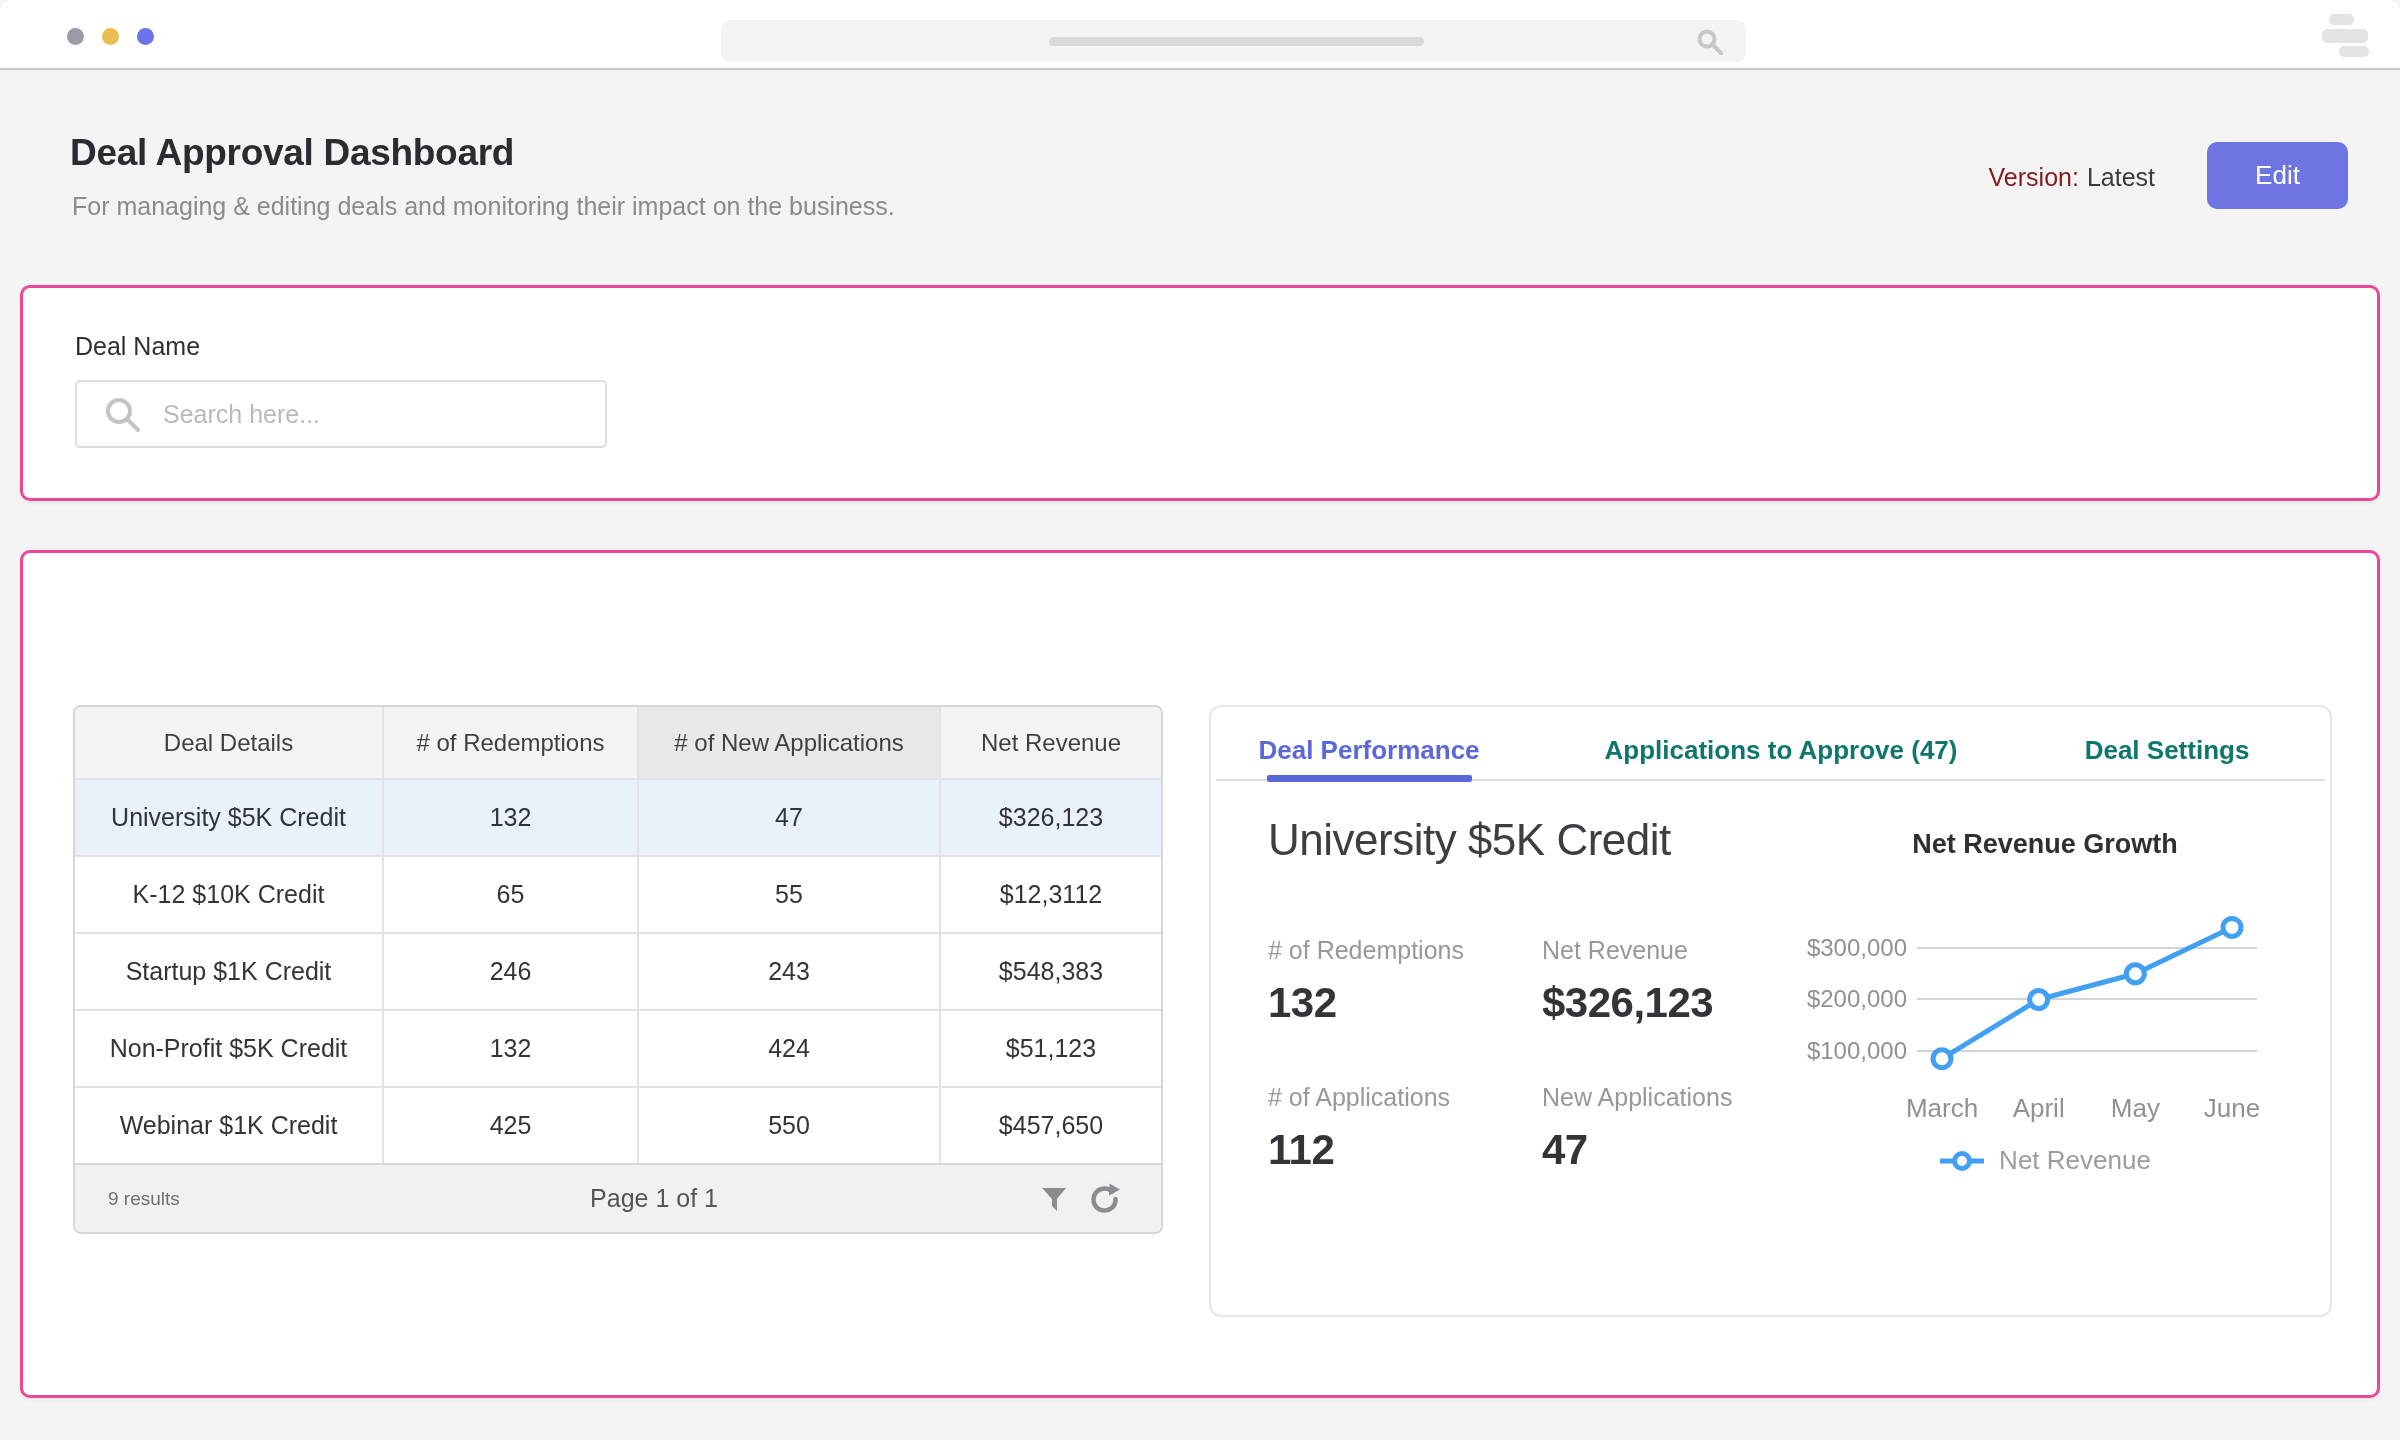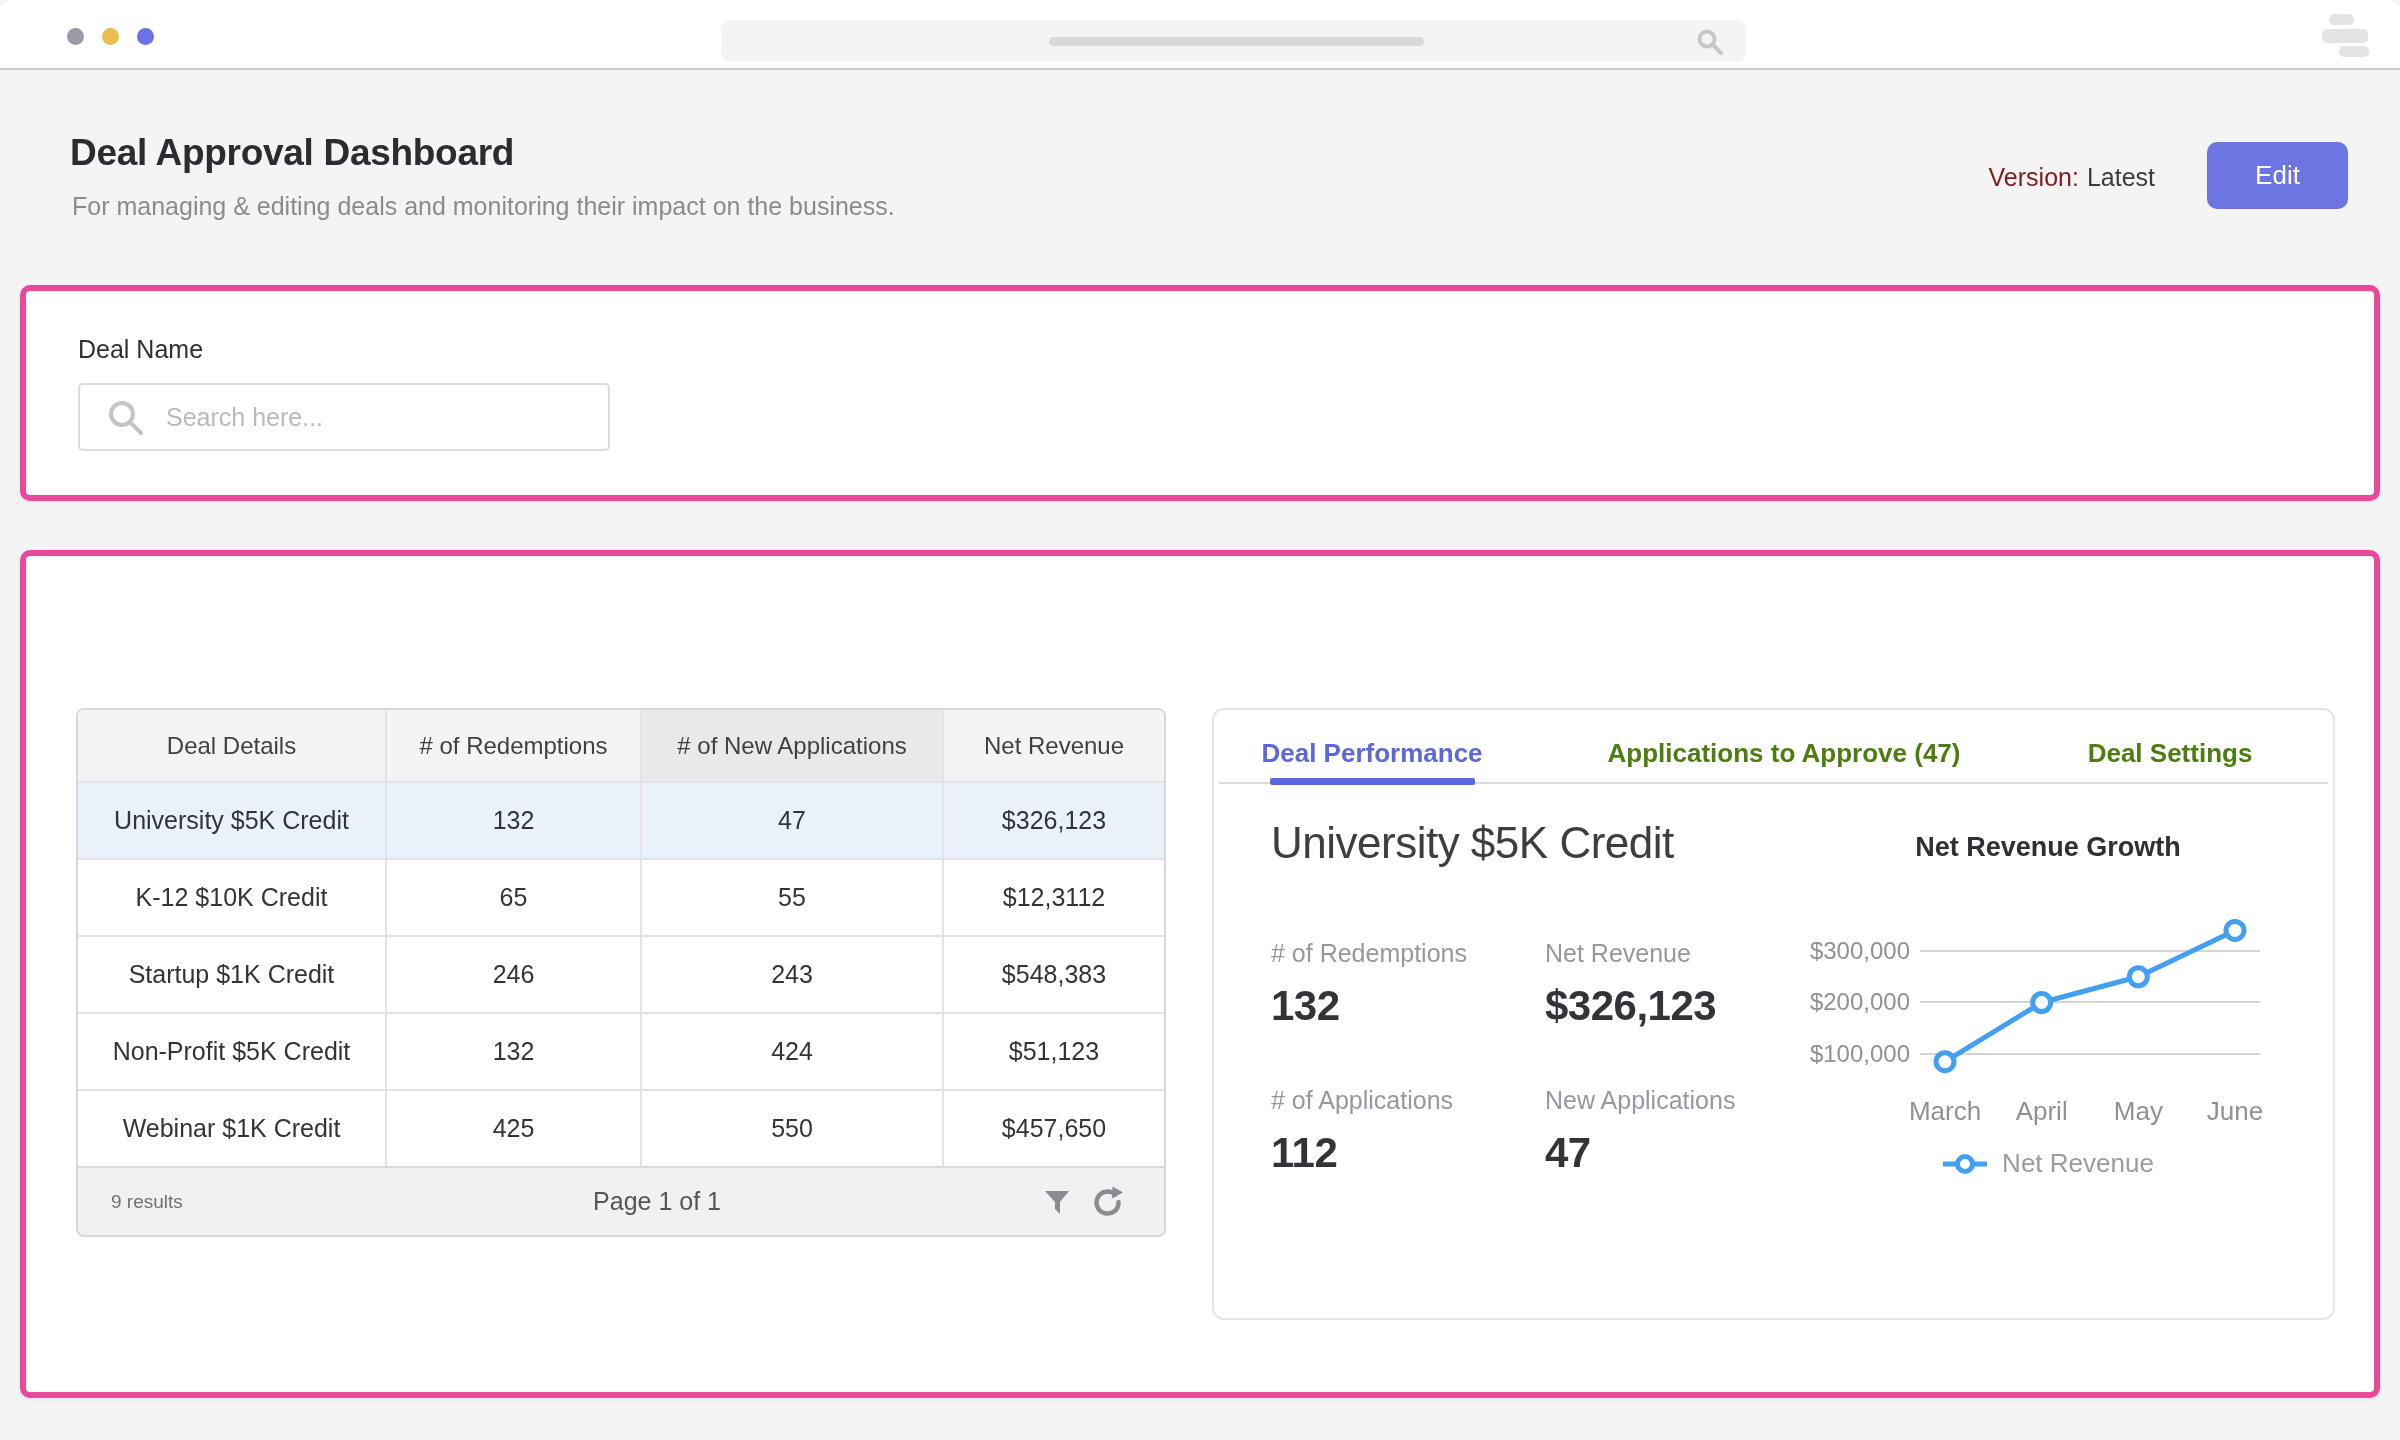--- a/index.html
+++ b/index.html
@@ -54,21 +54,21 @@
   .version-value { color:#3a3a40; font-weight:500; margin-left:8px; }
   .edit-btn {
     position:absolute; right:52px; top:142px; width:141px; height:67px;
     background:#6c75e1; color:#ffffff; border:none; border-radius:10px;
     font-size:26px; font-weight:500; font-family:inherit; cursor:pointer;
   }
 
   
   .card {
     position:absolute; background:#ffffff; border-radius:10px;
-    border:6px solid #ec4899;
+    border:3px solid #ec4899;
     box-shadow:0 2px 4px rgba(16,24,40,0.05);
   }
   .card-filter { left:20px; top:285px; width:2360px; height:216px; }
   .card-main   { left:20px; top:550px; width:2360px; height:848px; }
 
   .filter-label {
     position:absolute; left:52px; top:44px;
     font-size:25px; font-weight:500; color:#2f2f36;
   }
   .filter-input-wrap { position:absolute; left:52px; top:92px; width:532px; height:68px; }
@@ -113,21 +113,21 @@
 
   
   .panel {
     position:absolute; left:1186px; top:152px; width:1123px; height:612px;
     border:2px solid #e6e6ea; border-radius:12px; background:#ffffff;
   }
   .tabs { position:absolute; left:0; top:0; width:100%; height:76px; }
   .tabs .rule { position:absolute; left:5px; right:5px; top:72px; height:2px; background:#dcdcdf; }
   .tab {
     position:absolute; top:28px; transform:translateX(-50%);
-    font-size:26px; font-weight:600; color:#4d7c0f; cursor:pointer; white-space:nowrap;
+    font-size:26px; font-weight:600; color:#0f766e; cursor:pointer; white-space:nowrap;
   }
   .tab.active { color:#5b68dc; }
   .tab-1 { left:158px; } .tab-2 { left:570px; } .tab-3 { left:956px; }
   .active-underline {
     position:absolute; left:56px; top:68px; width:205px; height:7px;
     background:#5b68dc; border-radius:2px;
   }
 
   .deal-title {
     position:absolute; left:57px; top:108px;

